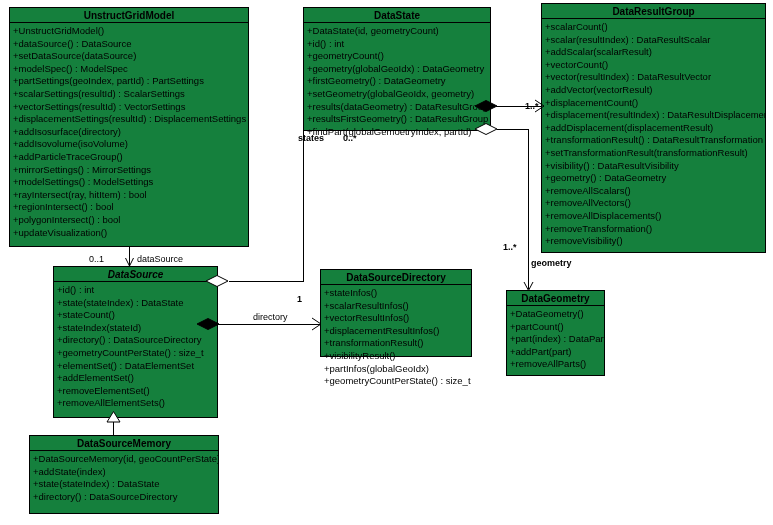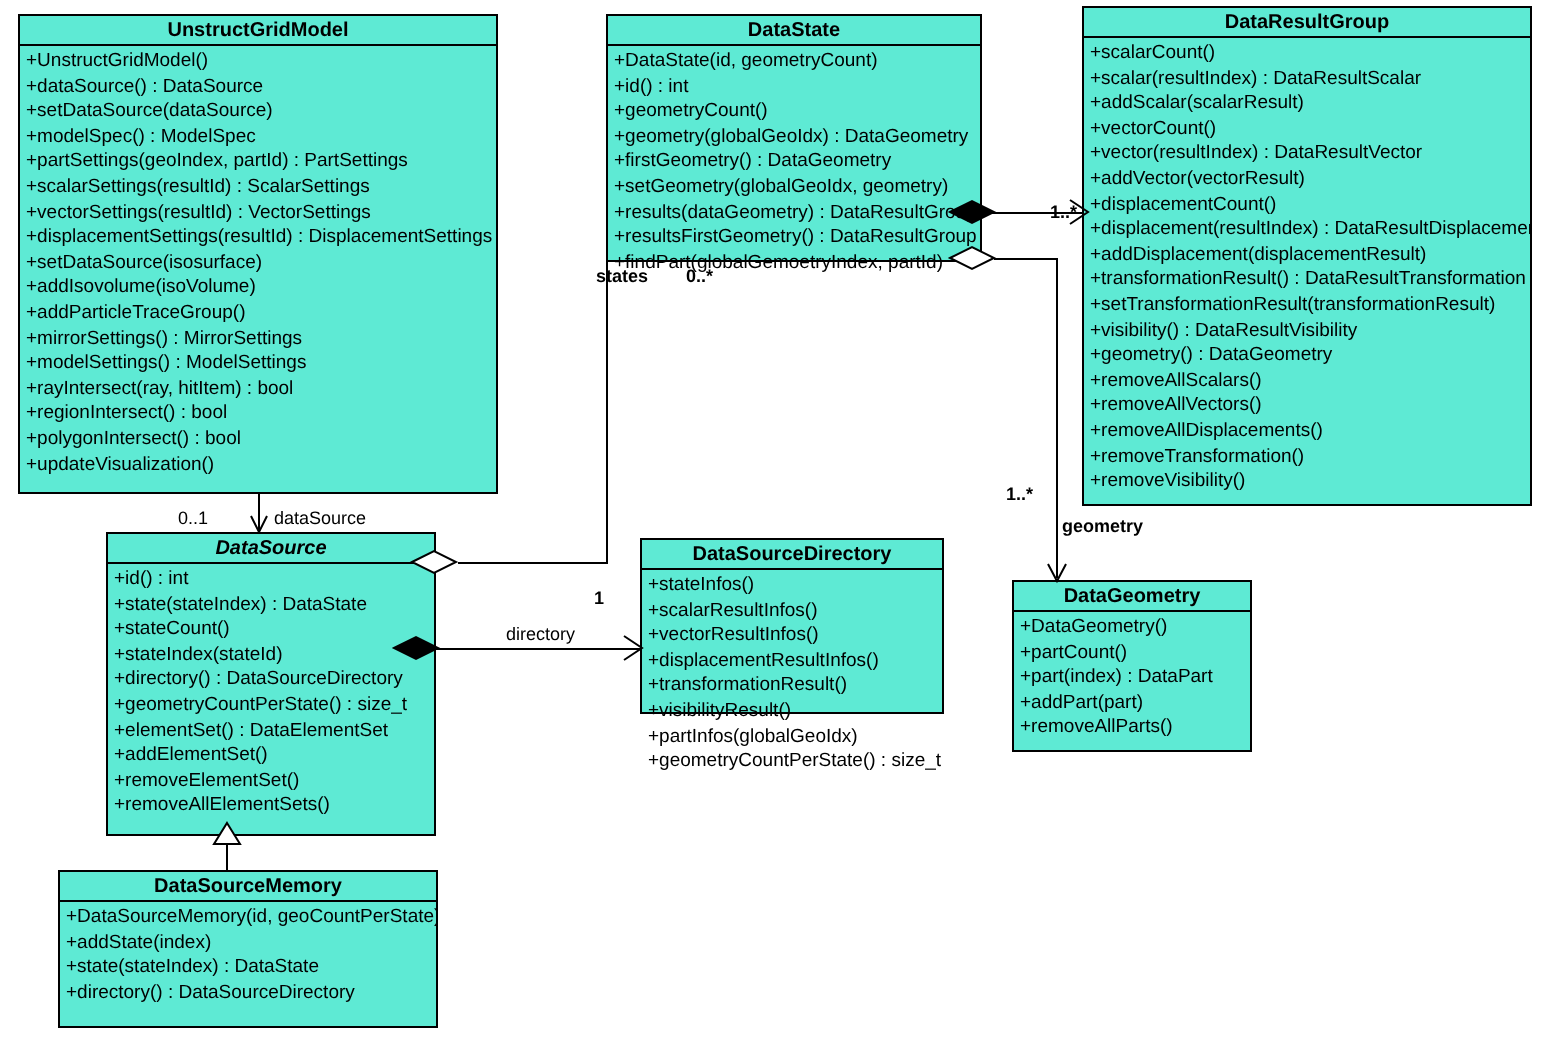--- a/index.html
+++ b/index.html
@@ -17,21 +17,21 @@
     width: 773px;
     height: 525px;
     background: #ffffff;
     overflow: hidden;
   }
 
   
   .uml-class {
     position: absolute;
     border: 1px solid #000000;
-    background: #5eead4;
+    background: #15803d;
     box-sizing: border-box;
     z-index: 5;
   }
   .uml-class .class-header {
     text-align: center;
     font-size: 10px;
     font-weight: bold;
     color: #000000;
     padding: 2px 2px 3px 2px;
     border-bottom: 1px solid #000000;
@@ -145,21 +145,21 @@
     <div class="class-header">UnstructGridModel</div>
     <div class="class-body">
         <div class="member">+UnstructGridModel()</div>
         <div class="member">+dataSource() : DataSource</div>
         <div class="member">+setDataSource(dataSource)</div>
         <div class="member">+modelSpec() : ModelSpec</div>
         <div class="member">+partSettings(geoIndex, partId) : PartSettings</div>
         <div class="member">+scalarSettings(resultId) : ScalarSettings</div>
         <div class="member">+vectorSettings(resultId) : VectorSettings</div>
         <div class="member">+displacementSettings(resultId) : DisplacementSettings</div>
-        <div class="member">+setDataSource(isosurface)</div>
+        <div class="member">+addIsosurface(directory)</div>
         <div class="member">+addIsovolume(isoVolume)</div>
         <div class="member">+addParticleTraceGroup()</div>
         <div class="member">+mirrorSettings() : MirrorSettings</div>
         <div class="member">+modelSettings() : ModelSettings</div>
         <div class="member">+rayIntersect(ray, hitItem) : bool</div>
         <div class="member">+regionIntersect() : bool</div>
         <div class="member">+polygonIntersect() : bool</div>
         <div class="member">+updateVisualization()</div>
       </div>
   </div>
@@ -226,21 +226,21 @@
         <div class="member">+scalarResultInfos()</div>
         <div class="member">+vectorResultInfos()</div>
         <div class="member">+displacementResultInfos()</div>
         <div class="member">+transformationResult()</div>
         <div class="member">+visibilityResult()</div>
         <div class="member">+partInfos(globalGeoIdx)</div>
         <div class="member">+geometryCountPerState() : size_t</div>
       </div>
   </div>
 
-  <div class="uml-class" style="left:506px; top:290px; width:120px; height:86px;">
+  <div class="uml-class" style="left:506px; top:290px; width:99px; height:86px;">
     <div class="class-header">DataGeometry</div>
     <div class="class-body">
         <div class="member">+DataGeometry()</div>
         <div class="member">+partCount()</div>
         <div class="member">+part(index) : DataPart</div>
         <div class="member">+addPart(part)</div>
         <div class="member">+removeAllParts()</div>
       </div>
   </div>
 

